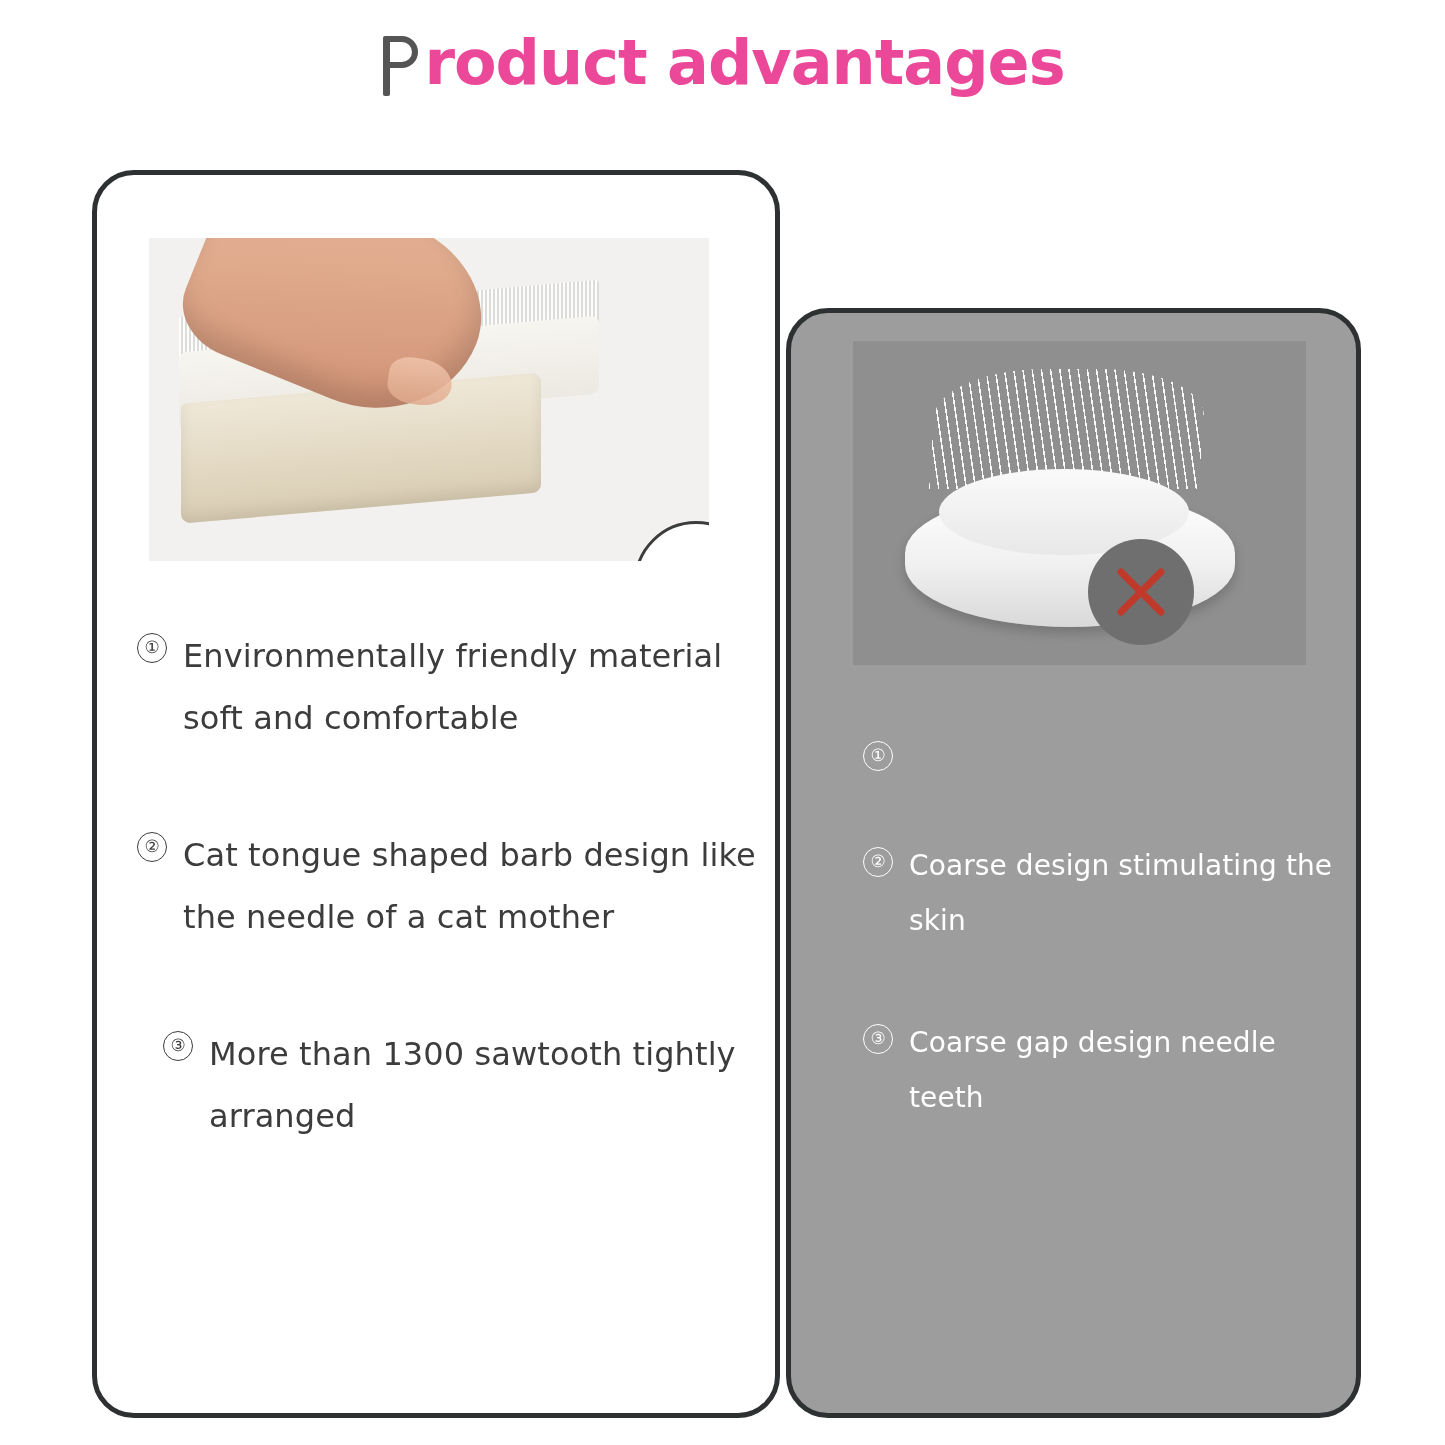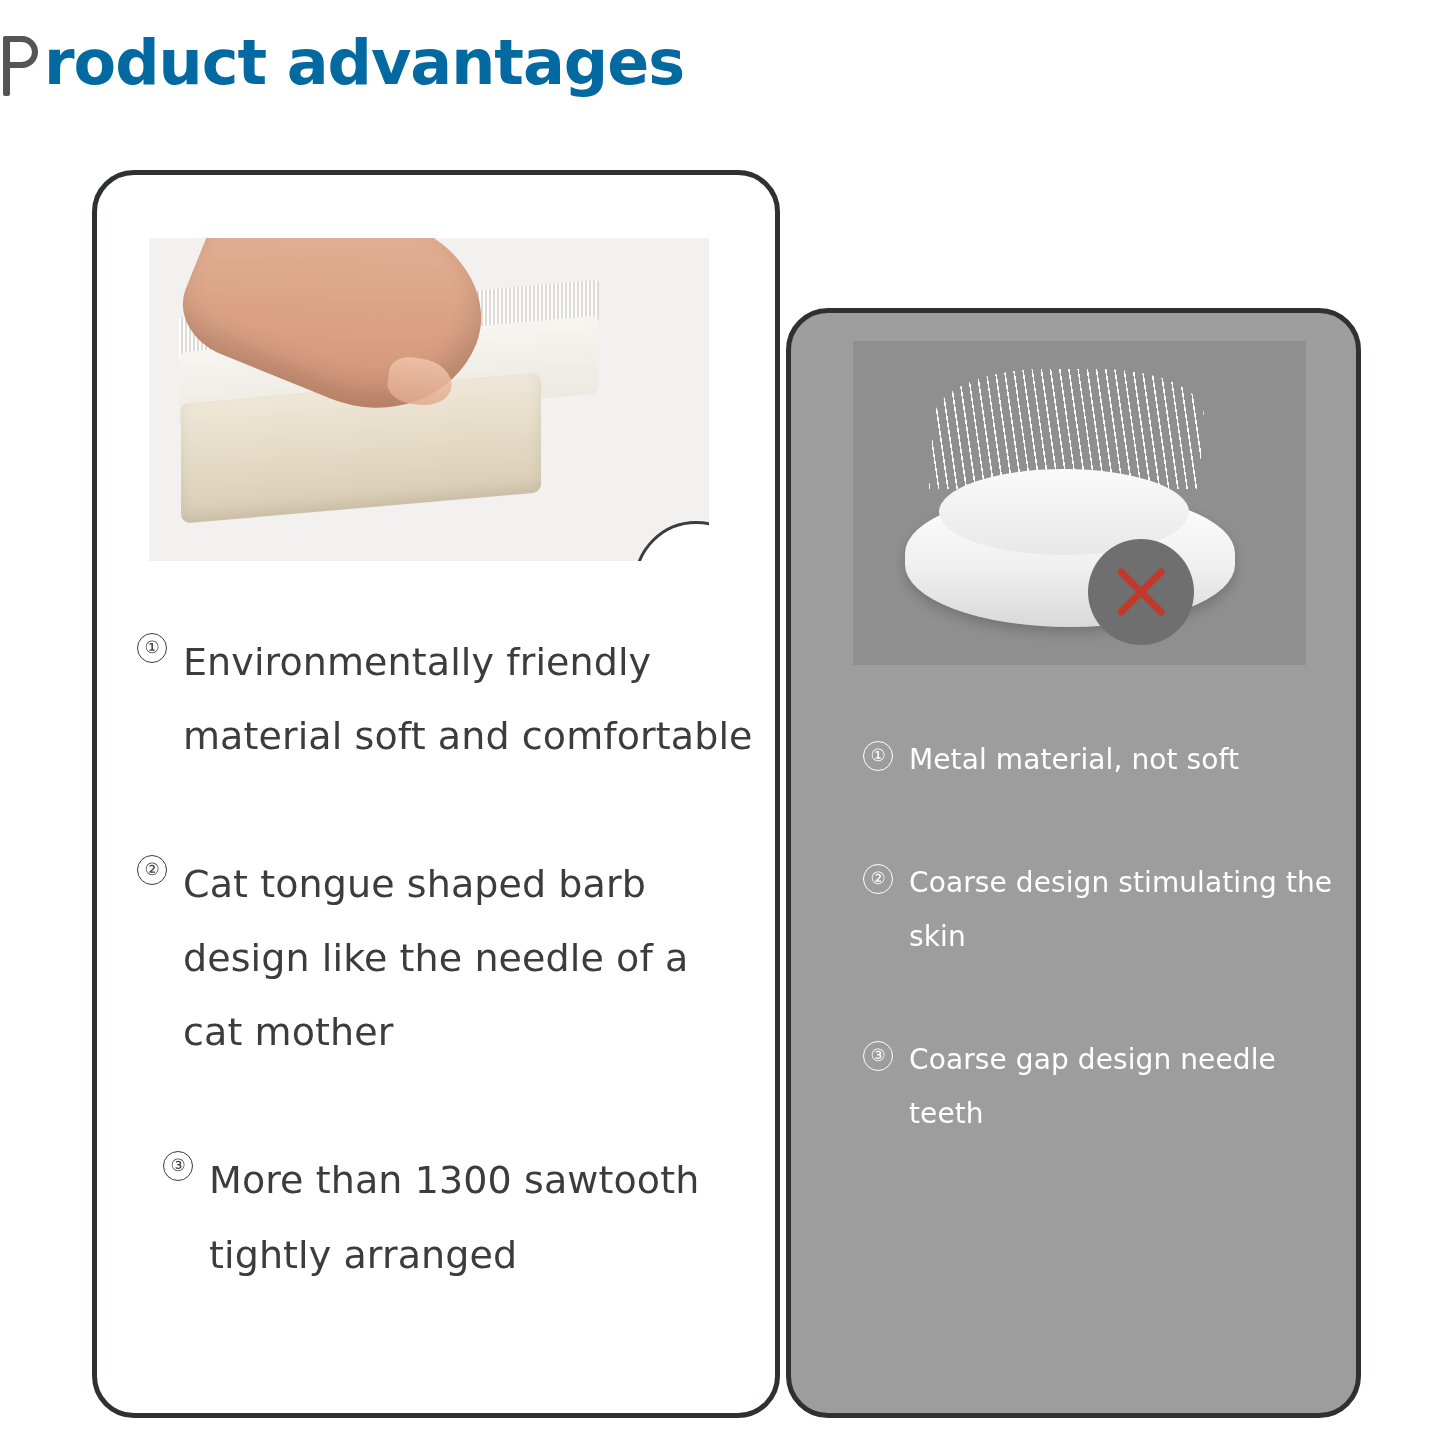--- a/index.html
+++ b/index.html
@@ -14,25 +14,26 @@
     overflow: hidden;
     position: relative;
   }
 
   
   .title {
     position: absolute;
     top: 26px;
     left: 0;
     width: 100%;
+    text-align: center;
     font-family: "DejaVu Sans", sans-serif;
     font-weight: bold;
     font-size: 62px;
     letter-spacing: -1px;
-    color: #0369a1;
+    color: #ec4899;
     white-space: nowrap;
   }
   
   .cap-p {
     display: inline-block;
     position: relative;
     width: 44px;
     height: 60px;
     vertical-align: -10px;
   }
@@ -252,21 +253,21 @@
     font-size: 17px;
     line-height: 28px;
     text-align: center;
     margin-top: 8px;
     margin-right: 16px;
     box-sizing: border-box;
     font-family: "Liberation Sans", sans-serif;
   }
   .feature .text {
     font-family: "DejaVu Sans", sans-serif;
-    font-size: 38px;
+    font-size: 32px;
     line-height: 1.95;
     letter-spacing: 0.1px;
   }
   .features-right .feature .text { font-size: 28px; }
   .features-left .feature:nth-child(3) { margin-left: 26px; }
   .features-right .feature { margin-bottom: 68px; }
 </style>
 </head>
 <body>
 
@@ -285,21 +286,20 @@
       <svg width="64" height="64" viewBox="0 0 64 64">
         <line x1="12" y1="12" x2="52" y2="52" stroke="#c0392b" stroke-width="7" stroke-linecap="round"></line>
         <line x1="52" y1="12" x2="12" y2="52" stroke="#c0392b" stroke-width="7" stroke-linecap="round"></line>
       </svg>
     </div>
   </div>
 
   <div class="features features-right">
     <div class="feature">
       <div class="num">①</div>
-      <div class="text">Metal material, not soft</div>
     </div>
     <div class="feature">
       <div class="num">②</div>
       <div class="text">Coarse design stimulating the skin</div>
     </div>
     <div class="feature">
       <div class="num">③</div>
       <div class="text">Coarse gap design needle teeth</div>
     </div>
   </div>

